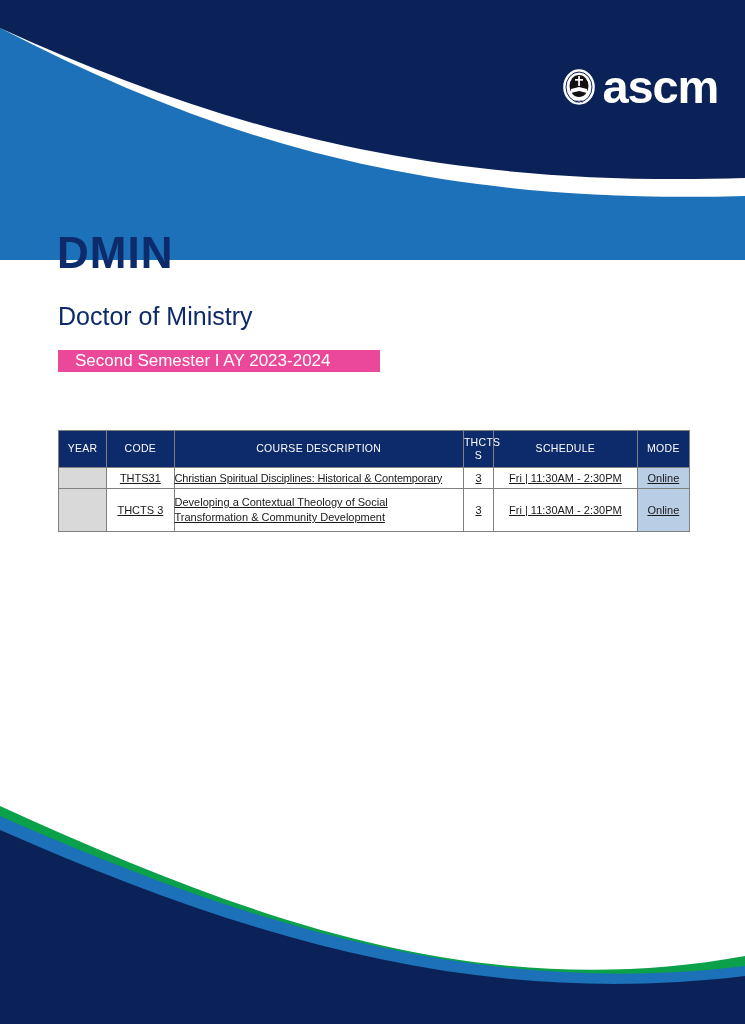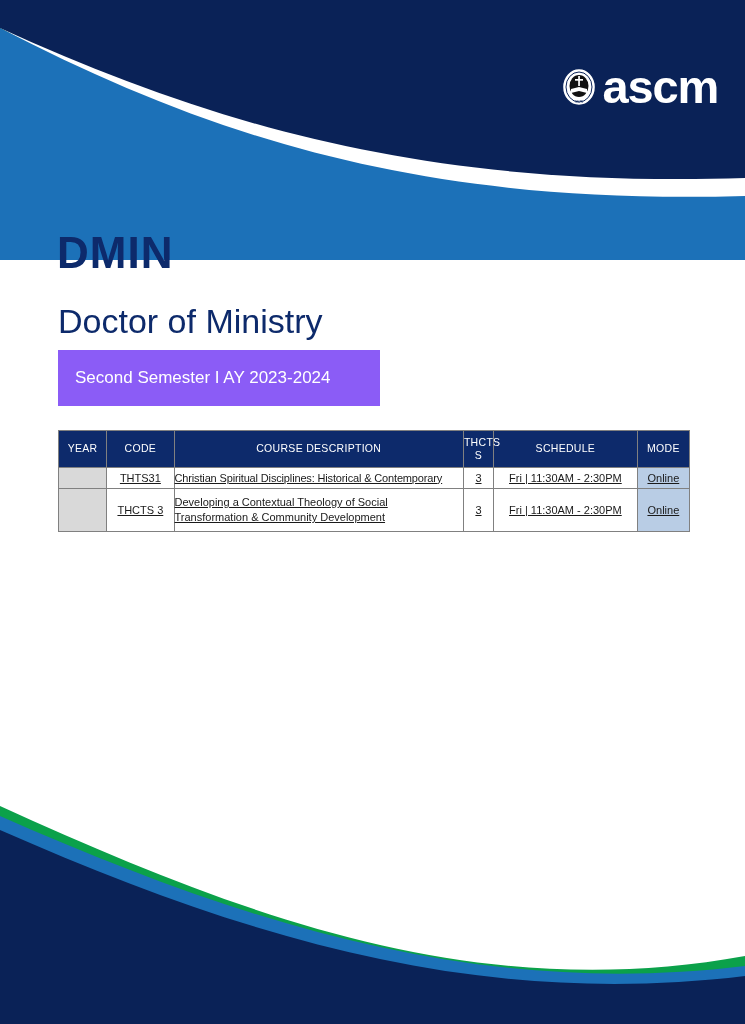--- a/index.html
+++ b/index.html
@@ -57,30 +57,30 @@
     font-size: 44px;
     font-weight: bold;
     letter-spacing: 1px;
     line-height: 1;
   }
   #program-name {
     position: absolute;
     left: 58px;
     top: 303px;
     color: #0d2a6b;
-    font-size: 34px;
+    font-size: 25px;
     line-height: 1.1;
   }
   #semester-badge {
     position: absolute;
     left: 58px;
     top: 350px;
     width: 322px;
-    height: 56px;
-    background: #8b5cf6;
+    height: 22px;
+    background: #ec4899;
     display: flex;
     align-items: center;
   }
   #semester-badge span {
     color: #ffffff;
     font-size: 17px;
     padding-left: 17px;
   }
 
   

